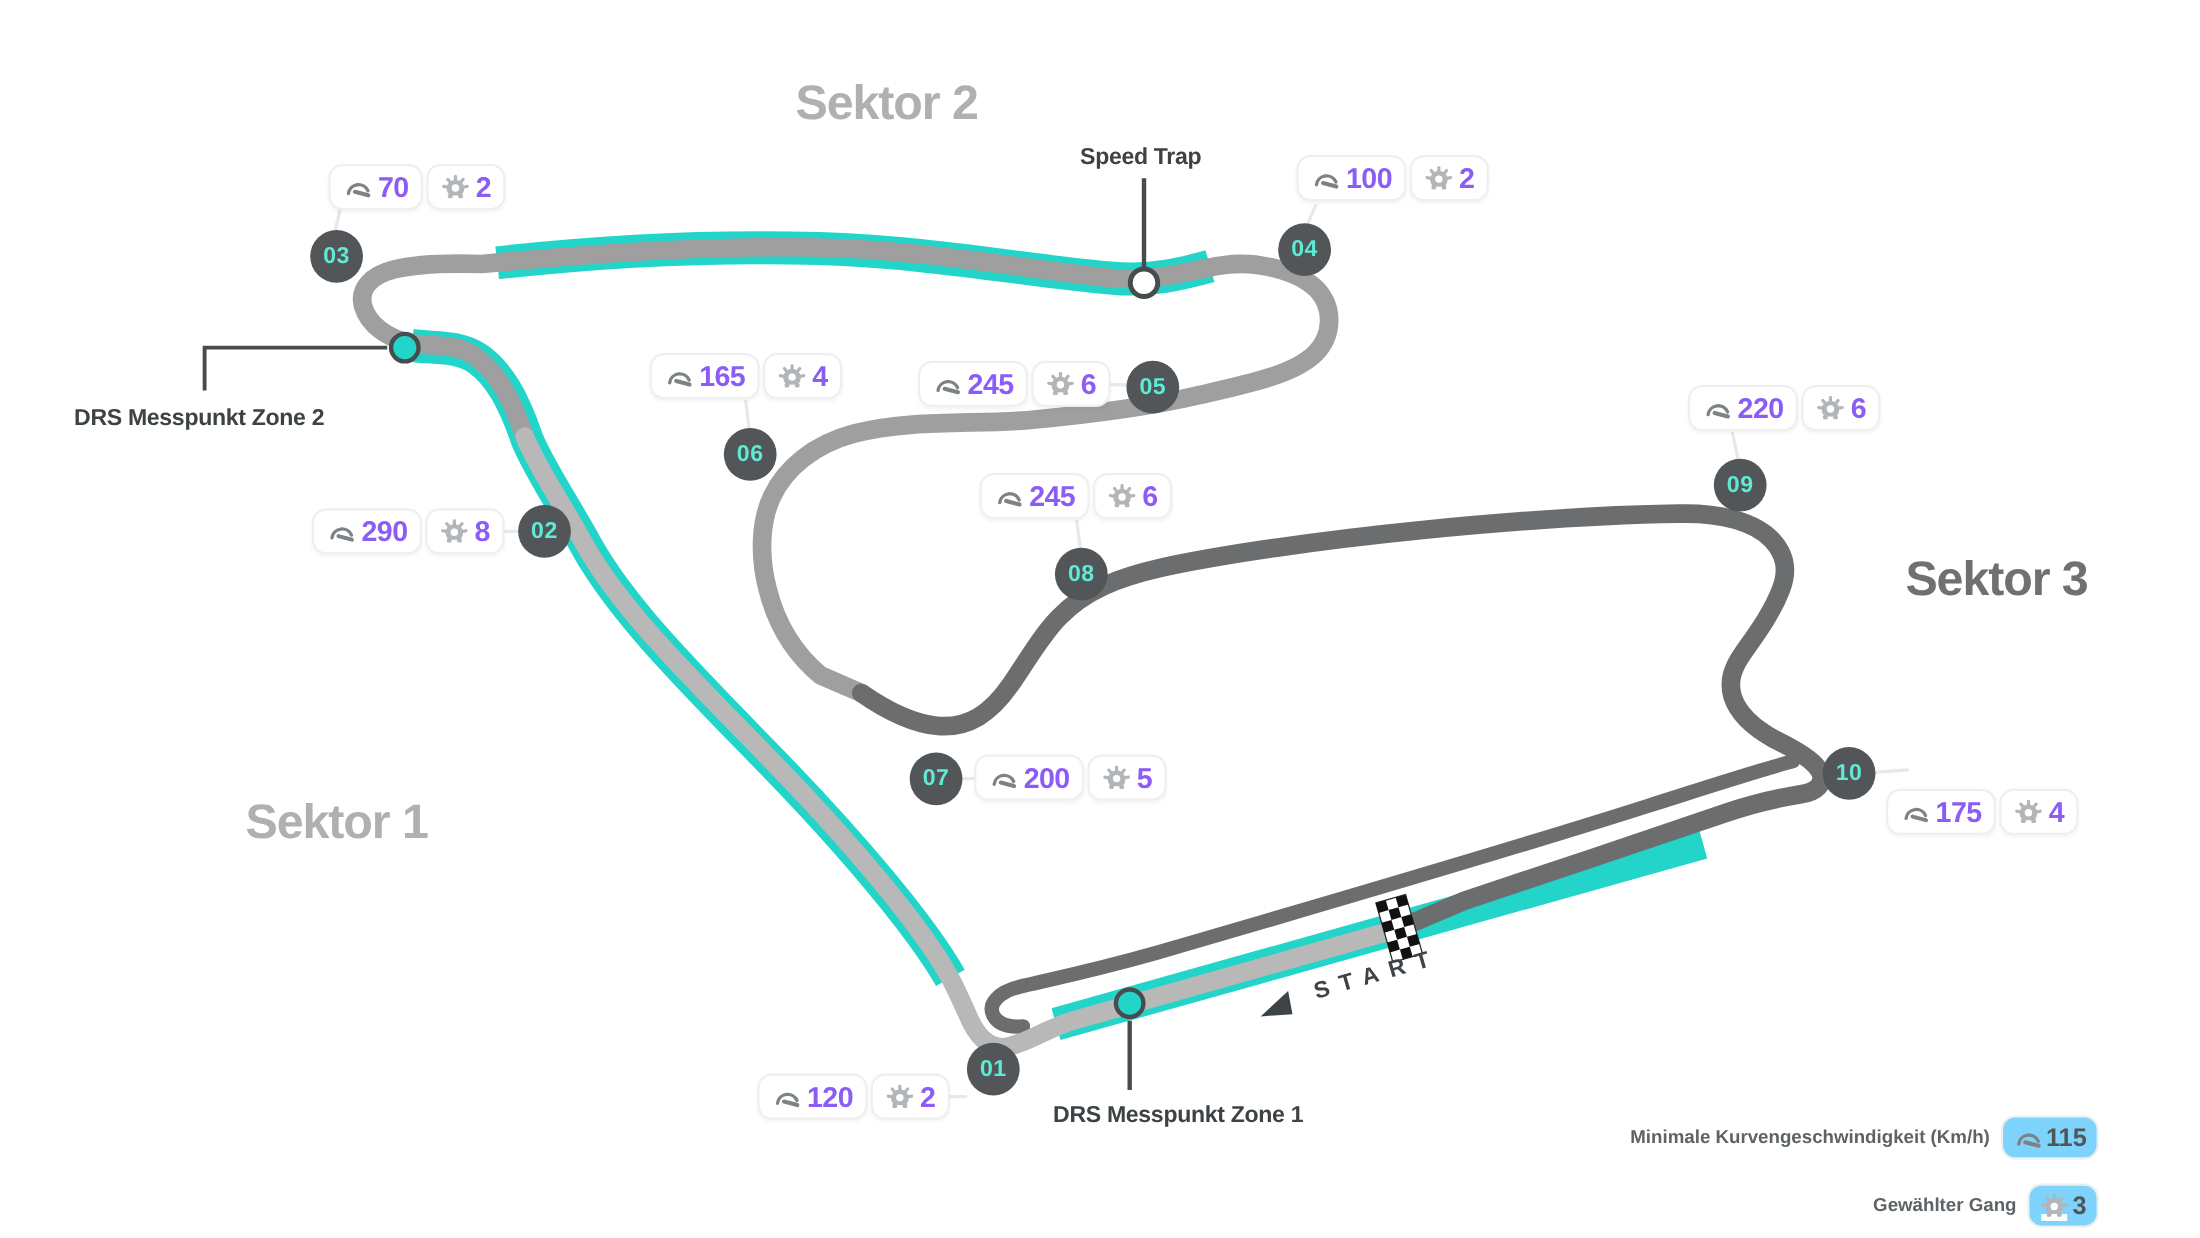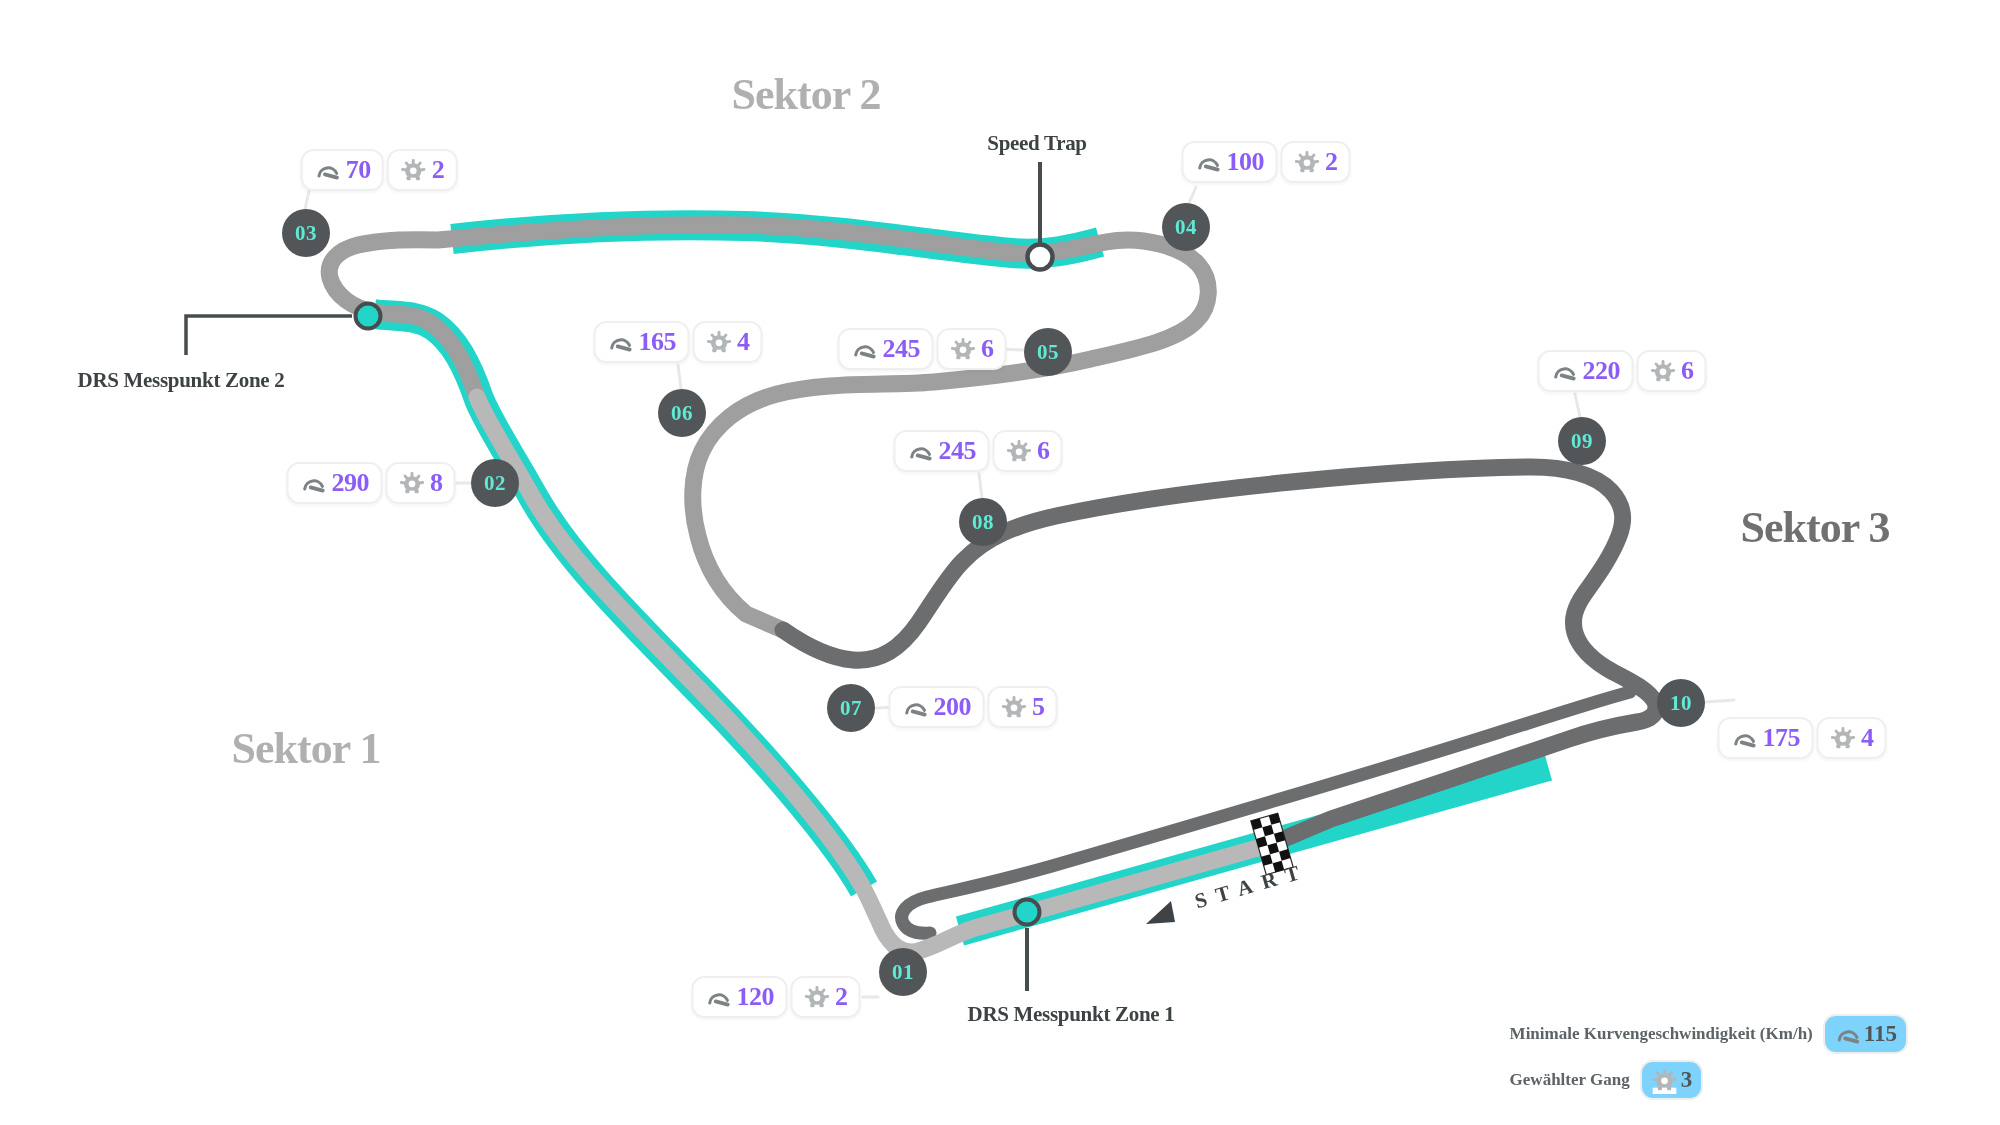--- a/index.html
+++ b/index.html
@@ -1,17 +1,17 @@
 <!DOCTYPE html>
 <html><head>
 <meta charset="utf-8">
 <style>
   html,body{margin:0;padding:0;background:#fff;}
   body{font-family:"Liberation Sans","DejaVu Sans",sans-serif;}
-  .stage{position:relative;width:1926px;height:1125px;background:#ffffff;overflow:hidden;font-family:Liberation Serif, serif;}
+  .stage{position:relative;width:1926px;height:1125px;background:#ffffff;overflow:hidden;}
   .stage > svg.trackmap{position:absolute;left:0;top:0;}
   .abs{position:absolute;transform:translate(-50%,-50%);white-space:nowrap;}
 
   .sector-label{font-weight:bold;font-size:44px;letter-spacing:-1px;color:#b0b0b0;}
   .sector-label.dark{color:#707070;}
 
   .map-label{font-weight:bold;font-size:21px;color:#3d4245;letter-spacing:-0.3px;}
 
   .start-label{font-weight:bold;font-size:21px;color:#3e4347;letter-spacing:10px;
                transform:translate(-50%,-50%) rotate(-16deg);}
@@ -23,21 +23,21 @@
 
   .badge{position:absolute;display:flex;gap:3px;transform:translate(-50%,-50%);}
   .cell{background:#ffffff;border:2px solid #efefef;border-radius:13px;
         box-shadow:0 2px 3px rgba(0,0,0,0.04);
         display:flex;align-items:center;gap:5px;height:42px;padding:0 11px;box-sizing:border-box;}
   .cell .num{font-weight:bold;font-size:26px;color:#8b5cf6;letter-spacing:-0.5px;}
   .ico{width:27px;height:27px;display:block;}
   .ico.speed{color:#7d8285;}
   .ico.gear{color:#b3b6b8;}
 
-  .legend{position:absolute;right:18px;top:1014px;display:flex;flex-direction:column;gap:6px;align-items:flex-start;}
+  .legend{position:absolute;right:18px;top:1014px;display:flex;flex-direction:column;gap:22px;align-items:flex-end;}
   .legend-row{display:flex;align-items:center;gap:10px;}
   .legend-label{font-weight:bold;font-size:17px;color:#5d6366;}
   .legend-box{background:#7dd3fc;border:2px solid #eeeeee;border-radius:13px;
               display:flex;align-items:center;gap:3px;height:40px;padding:0 9px;box-sizing:border-box;}
   .legend-box .num{font-weight:bold;font-size:23px;color:#515558;}
 </style>
 </head>
 <body>
 
 <div class="stage">

